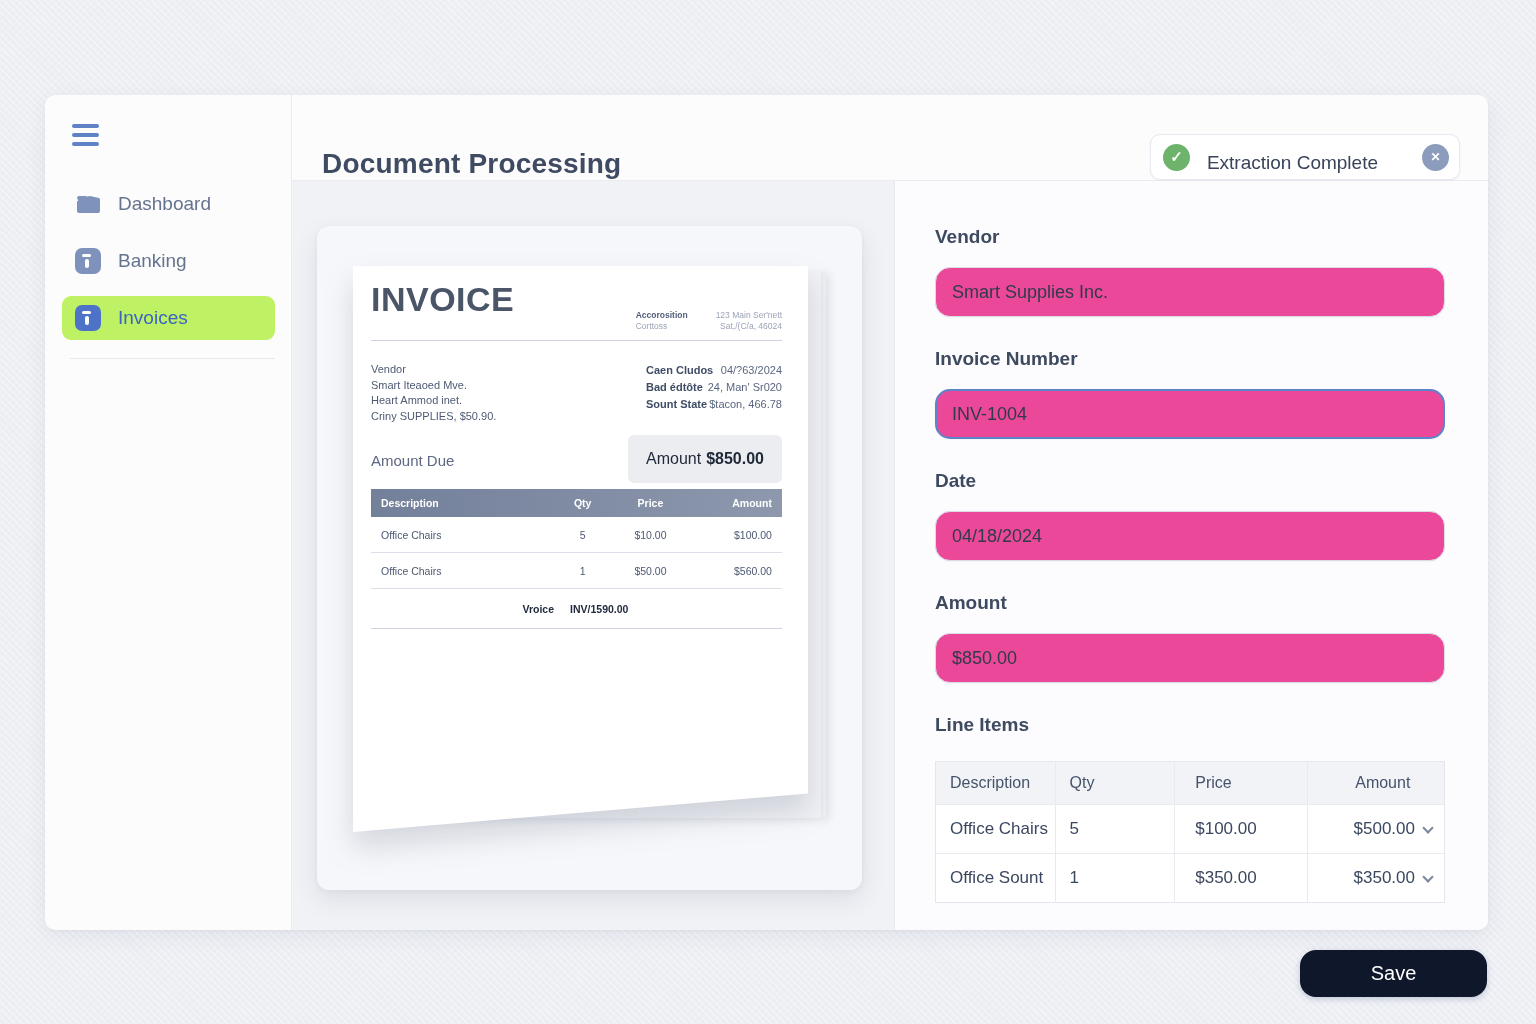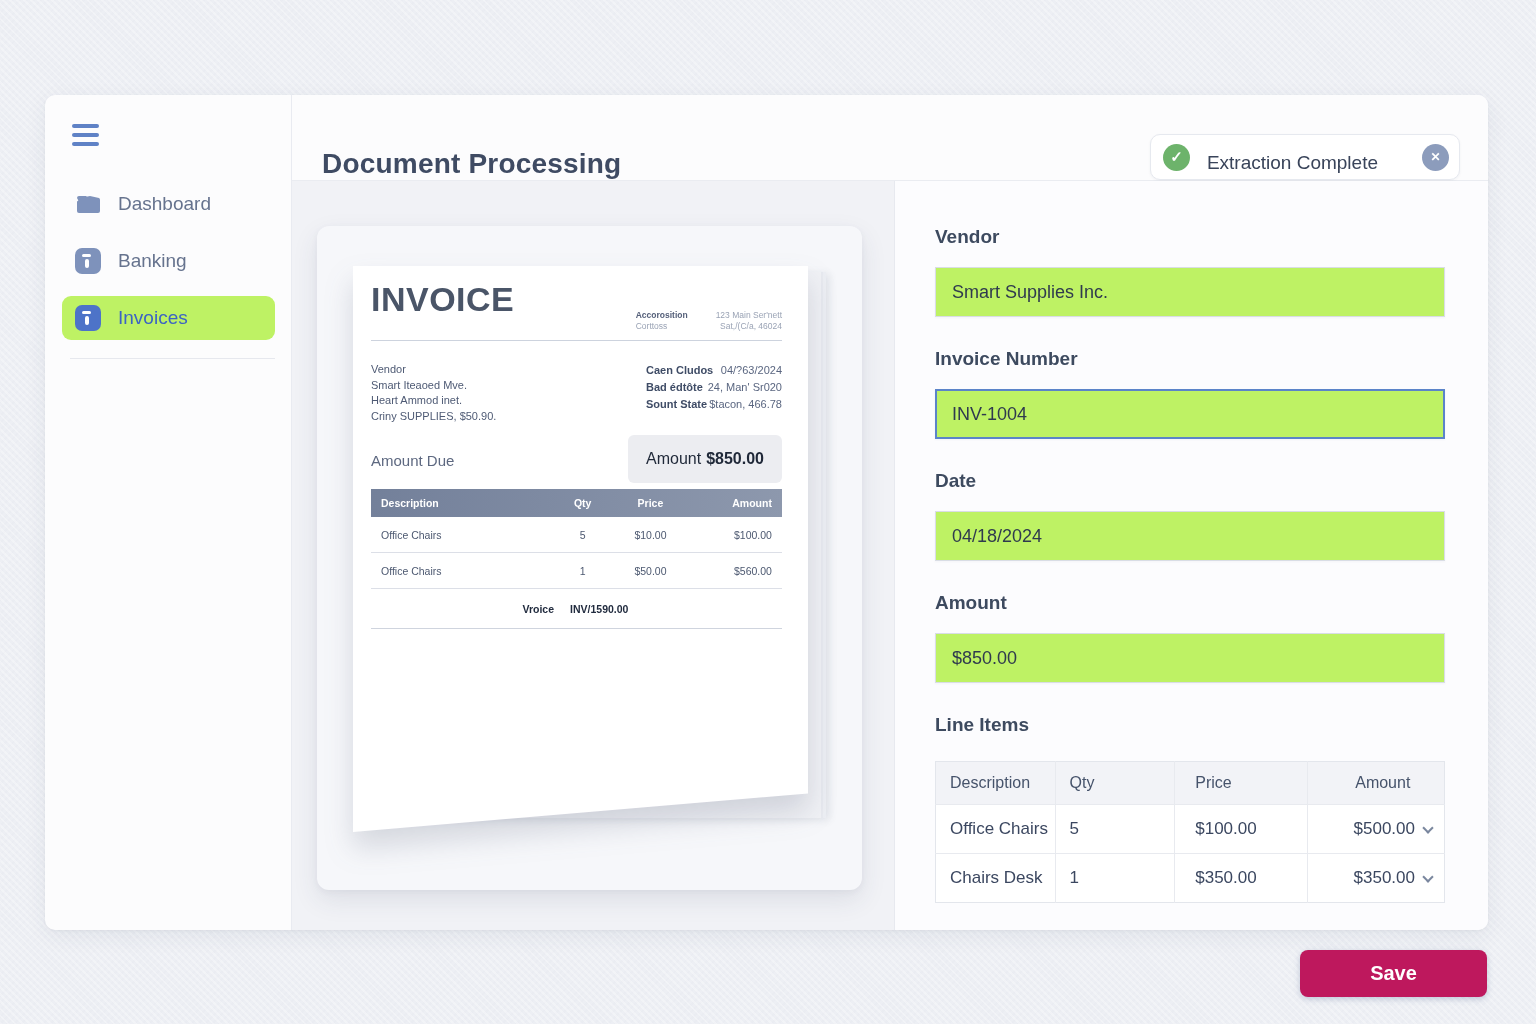--- a/index.html
+++ b/index.html
@@ -126,22 +126,22 @@
     height:40px; display:flex; justify-content:center; align-items:center; gap:16px;
     font-size:10.5px; font-weight:700; color:#222c3f; border-bottom:1px solid #cfd4de;
     padding-right:2px;
   }
 
   
   .panel { flex:1; background:#fcfcfe; padding:45px 43px 0 40px; border-radius:0 0 10px 0; }
   .field { margin-bottom:31px; }
   .field-label { font-size:19px; font-weight:700; color:#3d4a5f; line-height:22px; margin-bottom:19px; }
   .field input {
-    width:100%; height:50px; border:1px solid #d9dde5; border-radius:0;
-    padding:0 16px; font-size:18px; color:#2f3a4e; background:#bef264;
+    width:100%; height:50px; border:1px solid #d9dde5; border-radius:15px;
+    padding:0 16px; font-size:18px; color:#2f3a4e; background:#ec4899;
     font-family:"Liberation Sans", sans-serif;
     box-shadow:0 1px 2px rgba(50,60,90,.04); outline:none;
   }
   .field input.focused { border:2px solid #5b84c9; padding:0 15px; }
 
   .li-label { font-size:19px; font-weight:700; color:#3d4a5f; line-height:22px; margin-bottom:25px; }
   table.li-table { width:100%; border-collapse:collapse; border:1px solid #e3e6ec; background:#fff; }
   table.li-table th {
     background:#f2f3f7; font-size:16px; font-weight:500; color:#46536b;
     text-align:left; padding:12px 0 12px 14px; border-right:1px solid #e8eaef;
@@ -157,22 +157,22 @@
   table.li-table td.amt { text-align:right; padding-right:12px; white-space:nowrap; }
   .chev {
     display:inline-block; width:8px; height:8px; margin-left:9px; margin-bottom:2px;
     border-right:2px solid #7a879e; border-bottom:2px solid #7a879e;
     transform:rotate(45deg); cursor:pointer;
   }
 
   
   .save-btn {
     position:absolute; left:1300px; top:950px; width:187px; height:47px;
-    background:#be185d; border:none; border-radius:8px; color:#ffffff;
-    font-size:20px; font-weight:700; font-family:"Liberation Sans", sans-serif;
+    background:#0f172a; border:none; border-radius:16px; color:#ffffff;
+    font-size:20px; font-weight:400; font-family:"Liberation Sans", sans-serif;
     box-shadow:0 2px 6px rgba(70,90,140,.28); cursor:pointer;
   }
 
   
   .icon-sq { width:26px; height:26px; border-radius:7px; position:relative; }
   .icon-sq .g1 { position:absolute; left:7px; top:6px; width:9px; height:3px; border-radius:1.5px; background:#fff; }
   .icon-sq .g2 { position:absolute; left:10px; top:11px; width:4px; height:9px; border-radius:2px; background:#fff; }
 </style>
 </head>
 <body>
@@ -341,21 +341,21 @@
             </tr>
           </thead>
           <tbody>
             <tr>
               <td>Office Chairs</td>
               <td>5</td>
               <td class="price-c">$100.00</td>
               <td class="amt"><span>$500.00</span><span class="chev"></span></td>
             </tr>
             <tr>
-              <td>Chairs Desk</td>
+              <td>Office Sount</td>
               <td>1</td>
               <td class="price-c">$350.00</td>
               <td class="amt"><span>$350.00</span><span class="chev"></span></td>
             </tr>
           </tbody>
         </table>
       </section>
 
     </div>
   </div>

